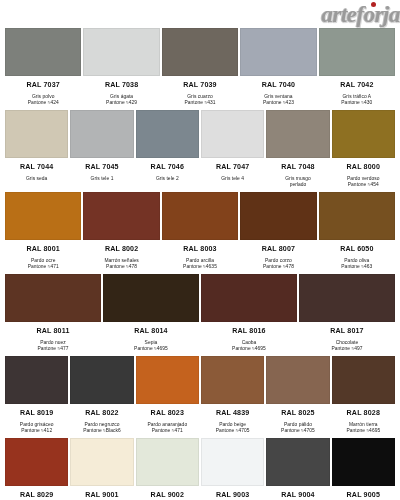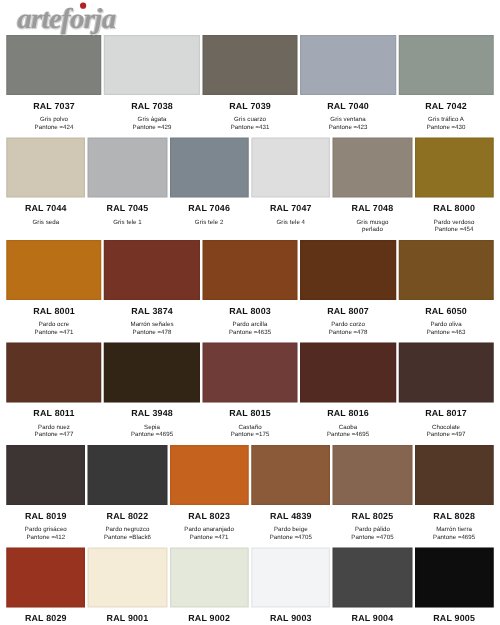--- a/index.html
+++ b/index.html
@@ -21,21 +21,21 @@
     height: 500px;
     background: #ffffff;
     box-sizing: border-box;
   }
 
   
   .logo-bar {
     height: 28px;
     display: flex;
     align-items: center;
-    justify-content: flex-start;
+    justify-content: flex-end;
     padding-left: 14px;
   }
   .logo {
     position: relative;
     font-family: "Liberation Serif", serif;
     font-size: 23px;
     font-weight: bold;
     font-style: italic;
     letter-spacing: -0.5px;
     color: #9a9a9a;
@@ -212,21 +212,21 @@
         <div class="cell">
           <div class="swatch" style="background: rgb(185, 111, 22);"></div>
           <div class="ral-code">RAL 8001</div>
           <div class="names">
             <span class="name-line">Pardo ocre</span>
             <span class="name-line">Pantone ≈471</span>
           </div>
         </div>
         <div class="cell">
           <div class="swatch" style="background: rgb(116, 51, 37);"></div>
-          <div class="ral-code">RAL 3874</div>
+          <div class="ral-code">RAL 8002</div>
           <div class="names">
             <span class="name-line">Marrón señales</span>
             <span class="name-line">Pantone ≈478</span>
           </div>
         </div>
         <div class="cell">
           <div class="swatch" style="background: rgb(130, 66, 27);"></div>
           <div class="ral-code">RAL 8003</div>
           <div class="names">
             <span class="name-line">Pardo arcilla</span>
@@ -254,35 +254,27 @@
         <div class="cell">
           <div class="swatch" style="background: rgb(93, 52, 35);"></div>
           <div class="ral-code">RAL 8011</div>
           <div class="names">
             <span class="name-line">Pardo nuez</span>
             <span class="name-line">Pantone ≈477</span>
           </div>
         </div>
         <div class="cell">
           <div class="swatch" style="background: rgb(51, 37, 22);"></div>
-          <div class="ral-code">RAL 3948</div>
+          <div class="ral-code">RAL 8014</div>
           <div class="names">
             <span class="name-line">Sepia</span>
             <span class="name-line">Pantone ≈4695</span>
           </div>
         </div>
         <div class="cell">
-          <div class="swatch" style="background: rgb(112, 60, 56);"></div>
-          <div class="ral-code">RAL 8015</div>
-          <div class="names">
-            <span class="name-line">Castaño</span>
-            <span class="name-line">Pantone ≈175</span>
-          </div>
-        </div>
-        <div class="cell">
           <div class="swatch" style="background: rgb(83, 42, 34);"></div>
           <div class="ral-code">RAL 8016</div>
           <div class="names">
             <span class="name-line">Caoba</span>
             <span class="name-line">Pantone ≈4695</span>
           </div>
         </div>
         <div class="cell">
           <div class="swatch" style="background: rgb(69, 48, 44);"></div>
           <div class="ral-code">RAL 8017</div>

